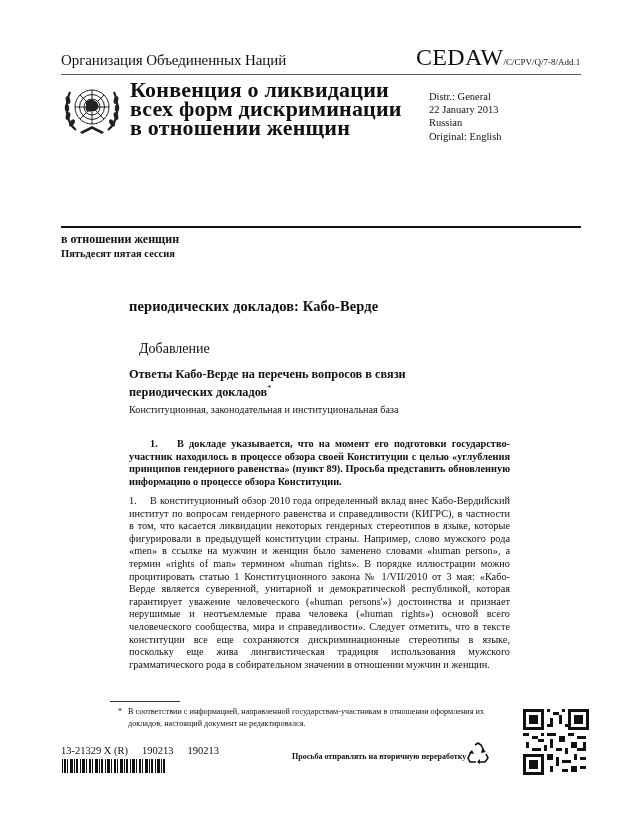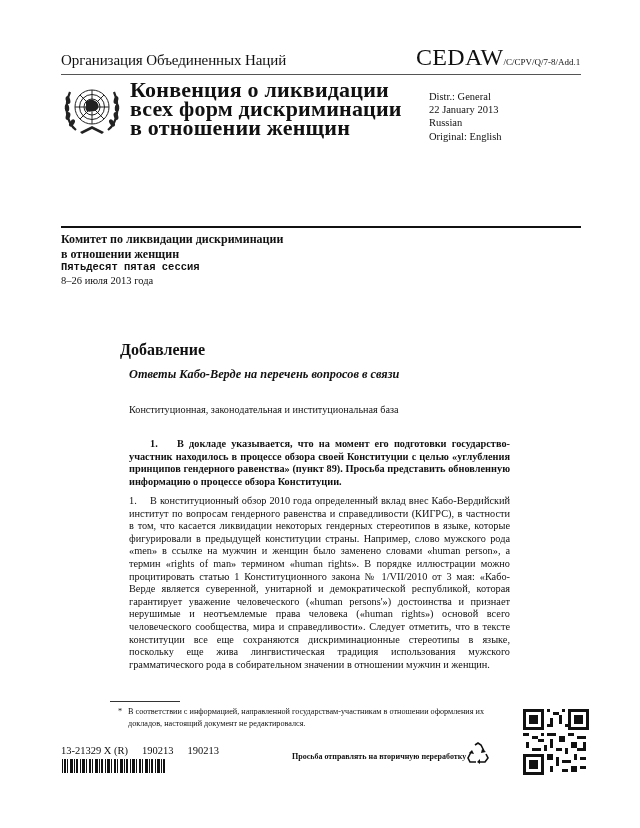--- a/index.html
+++ b/index.html
@@ -13,26 +13,26 @@
     .symbol .small { font-size: 9px; }
     .rule-thin { left: 61px; top: 74px; width: 520px; height: 1px; background: #555; }
     .logo { left: 62px; top: 80px; width: 60px; height: 58px; }
     .conv-title { left: 130px; top: 80px; font-size: 22px; font-weight: bold; line-height: 19px; letter-spacing: 0.2px; }
     .distr { left: 416px; top: 90px; font-size: 10.5px; line-height: 13.2px; margin-left: 13px; }
 
     .rule-thick { left: 61px; top: 226px; width: 520px; height: 2px; background: #111; }
 
     .committee { left: 61px; top: 232px; }
     .committee .c1 { font-size: 12px; font-weight: bold; line-height: 14.5px; }
-    .committee .c2 { font-size: 10.5px; font-weight: bold; line-height: 13px; font-family: Liberation Mono, monospace; }
+    .committee .c2 { font-size: 10.5px; font-weight: bold; line-height: 13px; }
     .committee .c3 { font-size: 10.5px; line-height: 13px; }
 
     .main-title { left: 129px; top: 298px; font-size: 14.5px; font-weight: bold; line-height: 17.5px; letter-spacing: 0.1px; }
-    .addendum { left: 120px; top: 341px; font-size: 16px; font-weight: bold; }
-    .reply-title { left: 129px; top: 367px; font-size: 12.3px; font-weight: bold; line-height: 14.5px; font-style: italic; }
+    .addendum { left: 139px; top: 341px; font-size: 14px; font-weight: normal; }
+    .reply-title { left: 129px; top: 367px; font-size: 12.3px; font-weight: bold; line-height: 14.5px; }
     .reply-title sup { font-size: 8px; font-weight: normal; }
 
     .section-head { left: 129px; top: 404px; font-size: 10.2px; font-weight: normal; }
 
     .para { left: 129px; width: 381px; font-size: 10.3px; line-height: 12.6px; text-align: justify; }
     .para-q { top: 438px; font-weight: bold; }
     .para-q .num { display: inline-block; width: 27px; margin-left: 21px; }
     .para-a { top: 495px; }
     .para-a .num { display: inline-block; width: 21px; }
 
@@ -98,33 +98,33 @@
 <div class="abs distr">
   <div>Distr.: General</div>
   <div>22 January 2013</div>
   <div>Russian</div>
   <div>Original: English</div>
 </div>
 
 <div class="abs rule-thick"></div>
 
 <div class="abs committee">
-  <div class="c1">Комитет по ликвидации дискриминации</div>
   <div class="c1">в отношении женщин</div>
   <div class="c2">Пятьдесят пятая сессия</div>
-  <div class="c3">8–26 июля 2013 года</div>
 </div>
 
 <div class="abs main-title">
+  <div>периодических докладов: Кабо-Верде</div>
 </div>
 
 <div class="abs addendum">Добавление</div>
 
 <div class="abs reply-title">
   <div>Ответы Кабо-Верде на перечень вопросов в связи</div>
+  <div><span>периодических докладов</span><sup>*</sup></div>
 </div>
 
 <div class="abs section-head">Конституционная, законодательная и институциональная база</div>
 
 <div class="abs para para-q">
   <span class="num">1.</span><span>В докладе указывается, что на момент его подготовки государство-участник находилось в процессе обзора своей Конституции с целью «углубления принципов гендерного равенства» (пункт 89). Просьба представить обновленную информацию о процессе обзора Конституции.</span>
 </div>
 
 <div class="abs para para-a">
   <span class="num">1.</span><span>В конституционный обзор 2010 года определенный вклад внес Кабо-Вердийский институт по вопросам гендерного равенства и справедливости (КИГРС), в частности в том, что касается ликвидации некоторых гендерных стереотипов в языке, которые фигурировали в предыдущей конституции страны. Например, слово мужского рода «men» в ссылке на мужчин и женщин было заменено словами «human person», а термин «rights of man» термином «human rights». В порядке иллюстрации можно процитировать статью 1 Конституционного закона № 1/VII/2010 от 3 мая: «Кабо-Верде является суверенной, унитарной и демократической республикой, которая гарантирует уважение человеческого («human persons'») достоинства и признает нерушимые и неотъемлемые права человека («human rights») основой всего человеческого сообщества, мира и справедливости». Следует отметить, что в тексте конституции все еще сохраняются дискриминационные стереотипы в языке, поскольку еще жива лингвистическая традиция использования мужского грамматического рода в собирательном значении в отношении мужчин и женщин.</span>

